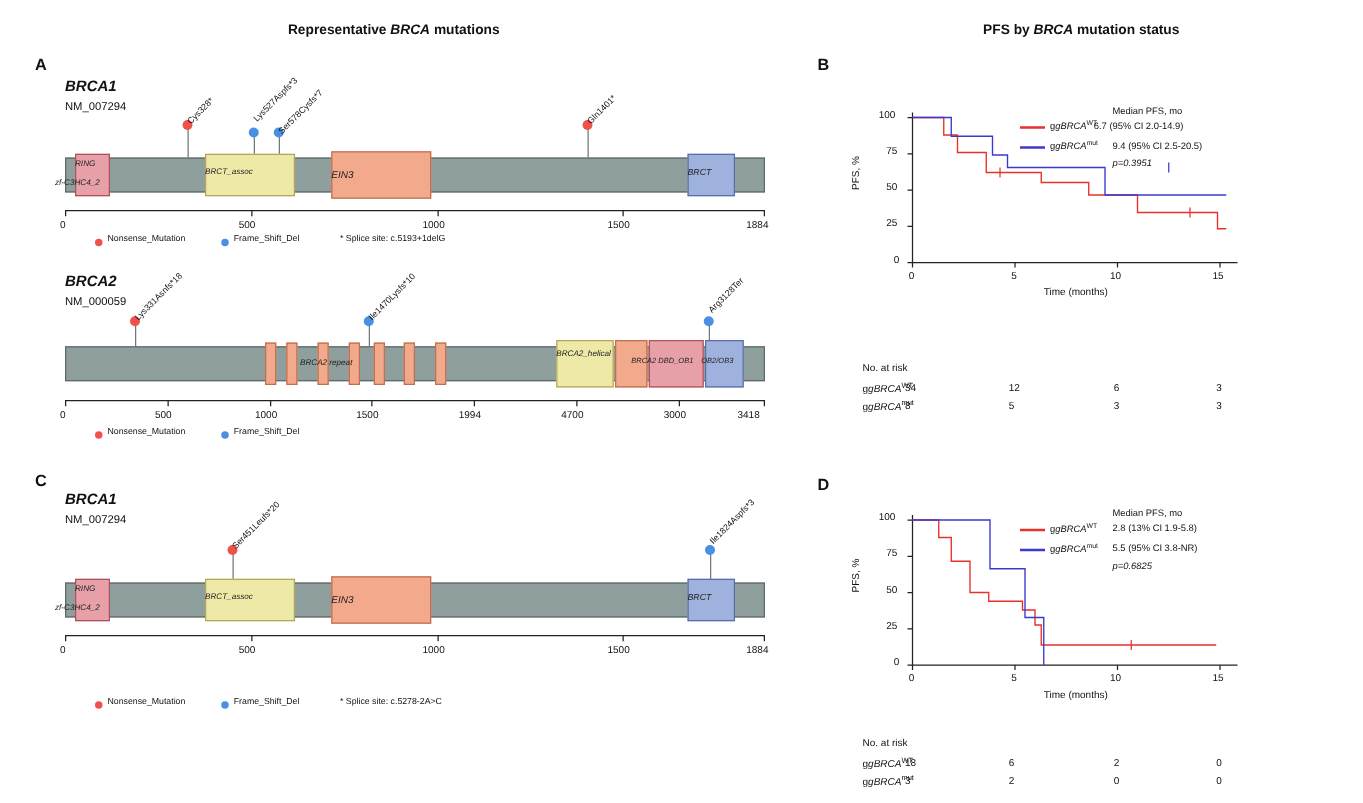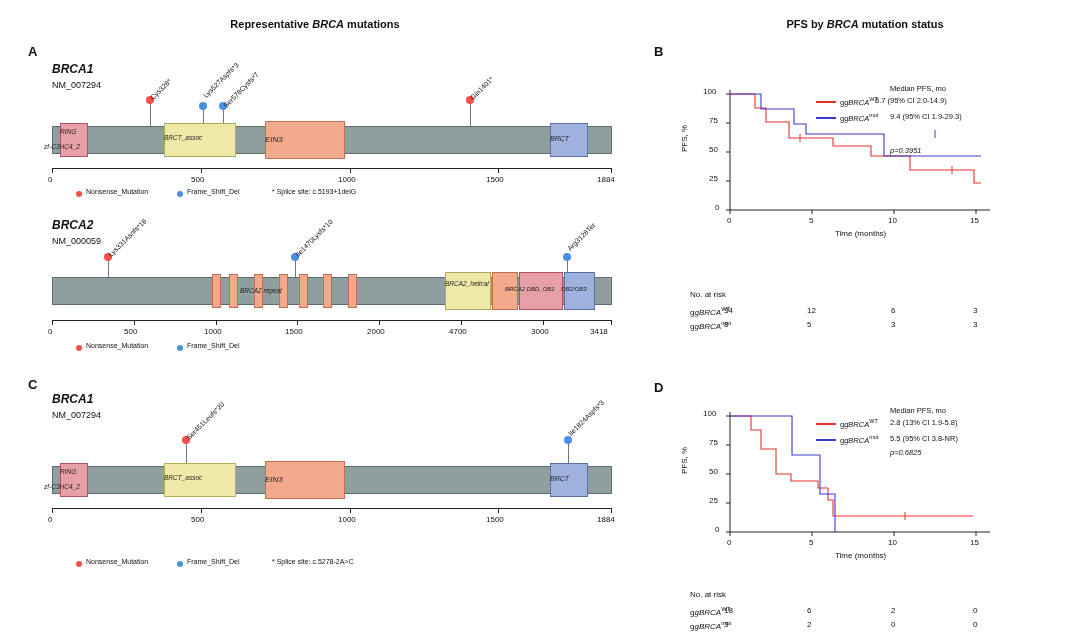--- a/index.html
+++ b/index.html
@@ -129,21 +129,21 @@
 <div class="abs tick" style="left:216px;top:320px;height:5px;"></div>
 <div class="abs tick" style="left:297px;top:320px;height:5px;"></div>
 <div class="abs tick" style="left:379px;top:320px;height:5px;"></div>
 <div class="abs tick" style="left:461px;top:320px;height:5px;"></div>
 <div class="abs tick" style="left:543px;top:320px;height:5px;"></div>
 <div class="abs tick" style="left:611px;top:320px;height:5px;"></div>
 <div class="abs axis-num" style="left:48px;top:327px;">0</div>
 <div class="abs axis-num" style="left:124px;top:327px;">500</div>
 <div class="abs axis-num" style="left:204px;top:327px;">1000</div>
 <div class="abs axis-num" style="left:285px;top:327px;">1500</div>
-<div class="abs axis-num" style="left:367px;top:327px;">2000</div>
+<div class="abs axis-num" style="left:367px;top:327px;">1994</div>
 <div class="abs axis-num" style="left:449px;top:327px;">4700</div>
 <div class="abs axis-num" style="left:531px;top:327px;">3000</div>
 <div class="abs axis-num" style="left:590px;top:327px;">3418</div>
 
 <div class="abs dot" style="left:76px;top:345px;width:6px;height:6px;background:#f2504a;"></div>
 <div class="abs legend-txt" style="left:86px;top:342px;">Nonsense_Mutation</div>
 <div class="abs dot" style="left:177px;top:345px;width:6px;height:6px;background:#4a90e2;"></div>
 <div class="abs legend-txt" style="left:187px;top:342px;">Frame_Shift_Del</div>
 
 <div class="abs panel-letter" style="left:28px;top:377px;">C</div>
@@ -229,22 +229,22 @@
 <div class="abs km-txt" style="left:970px;top:216px;">15</div>
 <div class="abs km-txt" style="left:680px;top:152px;transform:rotate(-90deg);transform-origin:left top;">PFS, %</div>
 <div class="abs km-txt" style="left:835px;top:229px;">Time (months)</div>
 
 <div class="abs km-small" style="left:890px;top:84px;">Median PFS, mo</div>
 <div class="abs" style="left:816px;top:101px;width:20px;height:2px;background:#e8312a;"></div>
 <div class="abs km-small" style="left:840px;top:96px;">g<span class="ital">gBRCA</span><sup style="font-size:5.5px;">WT</sup></div>
 <div class="abs km-small" style="left:850px;top:96px;margin-left:25px;">6.7 (95% CI 2.0-14.9)</div>
 <div class="abs" style="left:816px;top:117px;width:20px;height:2px;background:#3a3ad0;"></div>
 <div class="abs km-small" style="left:840px;top:112px;">g<span class="ital">gBRCA</span><sup style="font-size:5.5px;">mut</sup></div>
-<div class="abs km-small" style="left:890px;top:112px;">9.4 (95% CI 1.9-29.3)</div>
-<div class="abs km-small ital" style="left:890px;top:126px;margin-top:20px;">p=0.3951</div>
+<div class="abs km-small" style="left:890px;top:112px;">9.4 (95% CI 2.5-20.5)</div>
+<div class="abs km-small ital" style="left:890px;top:126px;">p=0.3951</div>
 
 <div class="abs risk-txt" style="left:690px;top:290px;">No. at risk</div>
 <div class="abs risk-txt" style="left:690px;top:306px;">g<span class="ital">gBRCA</span><sup style="font-size:6px;">WT</sup></div>
 <div class="abs risk-txt" style="left:724px;top:306px;">34</div>
 <div class="abs risk-txt" style="left:807px;top:306px;">12</div>
 <div class="abs risk-txt" style="left:891px;top:306px;">6</div>
 <div class="abs risk-txt" style="left:973px;top:306px;">3</div>
 <div class="abs risk-txt" style="left:690px;top:320px;">g<span class="ital">gBRCA</span><sup style="font-size:6px;">mut</sup></div>
 <div class="abs risk-txt" style="left:724px;top:320px;">8</div>
 <div class="abs risk-txt" style="left:807px;top:320px;">5</div>

